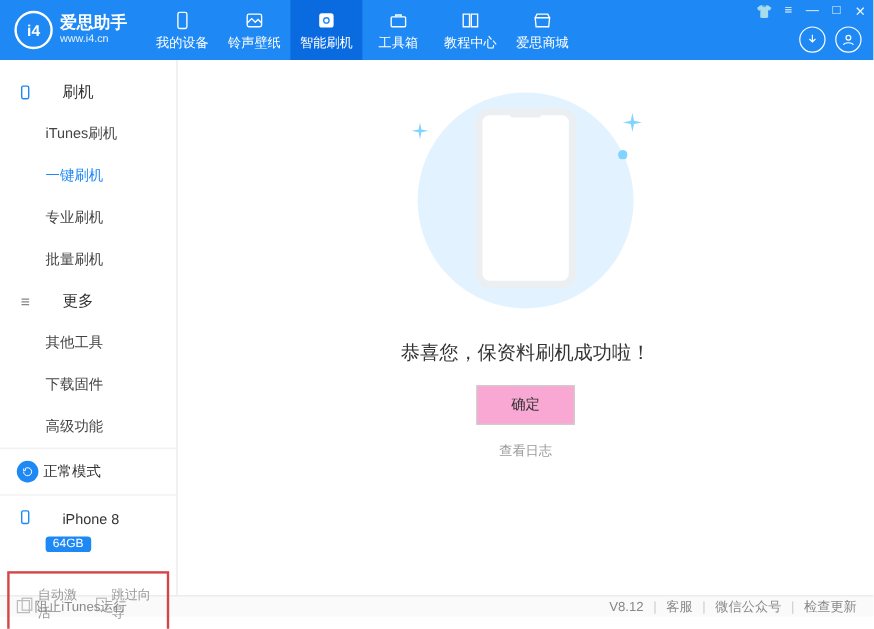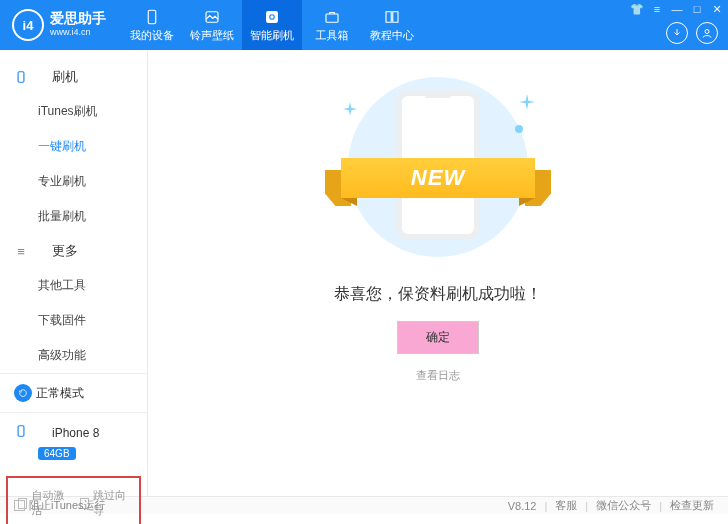--- a/index.html
+++ b/index.html
@@ -116,20 +116,29 @@
       <span>工具箱</span>
     </div>
     <div class="tab">
       <span class="tab-icon">
           <svg viewBox="0 0 24 24">
             <path d="M4 5h7v14H4zM13 5h7v14h-7z"></path>
           </svg>
         </span>
       <span>教程中心</span>
     </div>
+    <div class="tab">
+      <span class="tab-icon">
+          <svg viewBox="0 0 24 24">
+            <path d="M4 9h16l-1 10H5z"></path>
+            <path d="M4 9l2-4h12l2 4"></path>
+          </svg>
+        </span>
+      <span>爱思商城</span>
+    </div>
   </div>
   <div class="win-btns">
     <span class="win-btn">👕</span>
     <span class="win-btn">≡</span>
     <span class="win-btn">—</span>
     <span class="win-btn">□</span>
     <span class="win-btn">✕</span>
   </div>
   <div class="circ-btns">
     <div class="circ-btn">
@@ -206,27 +215,20 @@
       <div class="spark" style="left:20px;top:30px"><svg width="14" height="14" viewBox="0 0 24 24">
             <path d="M12 0l2 10 10 2-10 2-2 10-2-10L0 12l10-2z"></path>
           </svg></div>
       <div class="spark" style="right:18px;top:22px"><svg width="16" height="16" viewBox="0 0 24 24">
             <path d="M12 0l2 10 10 2-10 2-2 10-2-10L0 12l10-2z"></path>
           </svg></div>
       <div class="spark" style="right:30px;top:50px"><svg width="8" height="8" viewBox="0 0 24 24">
             <circle cx="12" cy="12" r="12"></circle>
           </svg></div>
       <div class="phone"></div>
-      <div class="ribbon">
-        <div class="tailL"></div>
-          <div class="tailR"></div>
-        <div class="band">NEW</div>
-        <div class="foldL"></div>
-          <div class="foldR"></div>
-      </div>
     </div>
     <div class="success-msg">恭喜您，保资料刷机成功啦！</div>
     <button class="ok-btn">确定</button>
     <div class="log-link">查看日志</div>
   </div>
 </div>
 
 <div class="statusbar">
   <div class="left">
     <label class="chk" style="color:#888">

